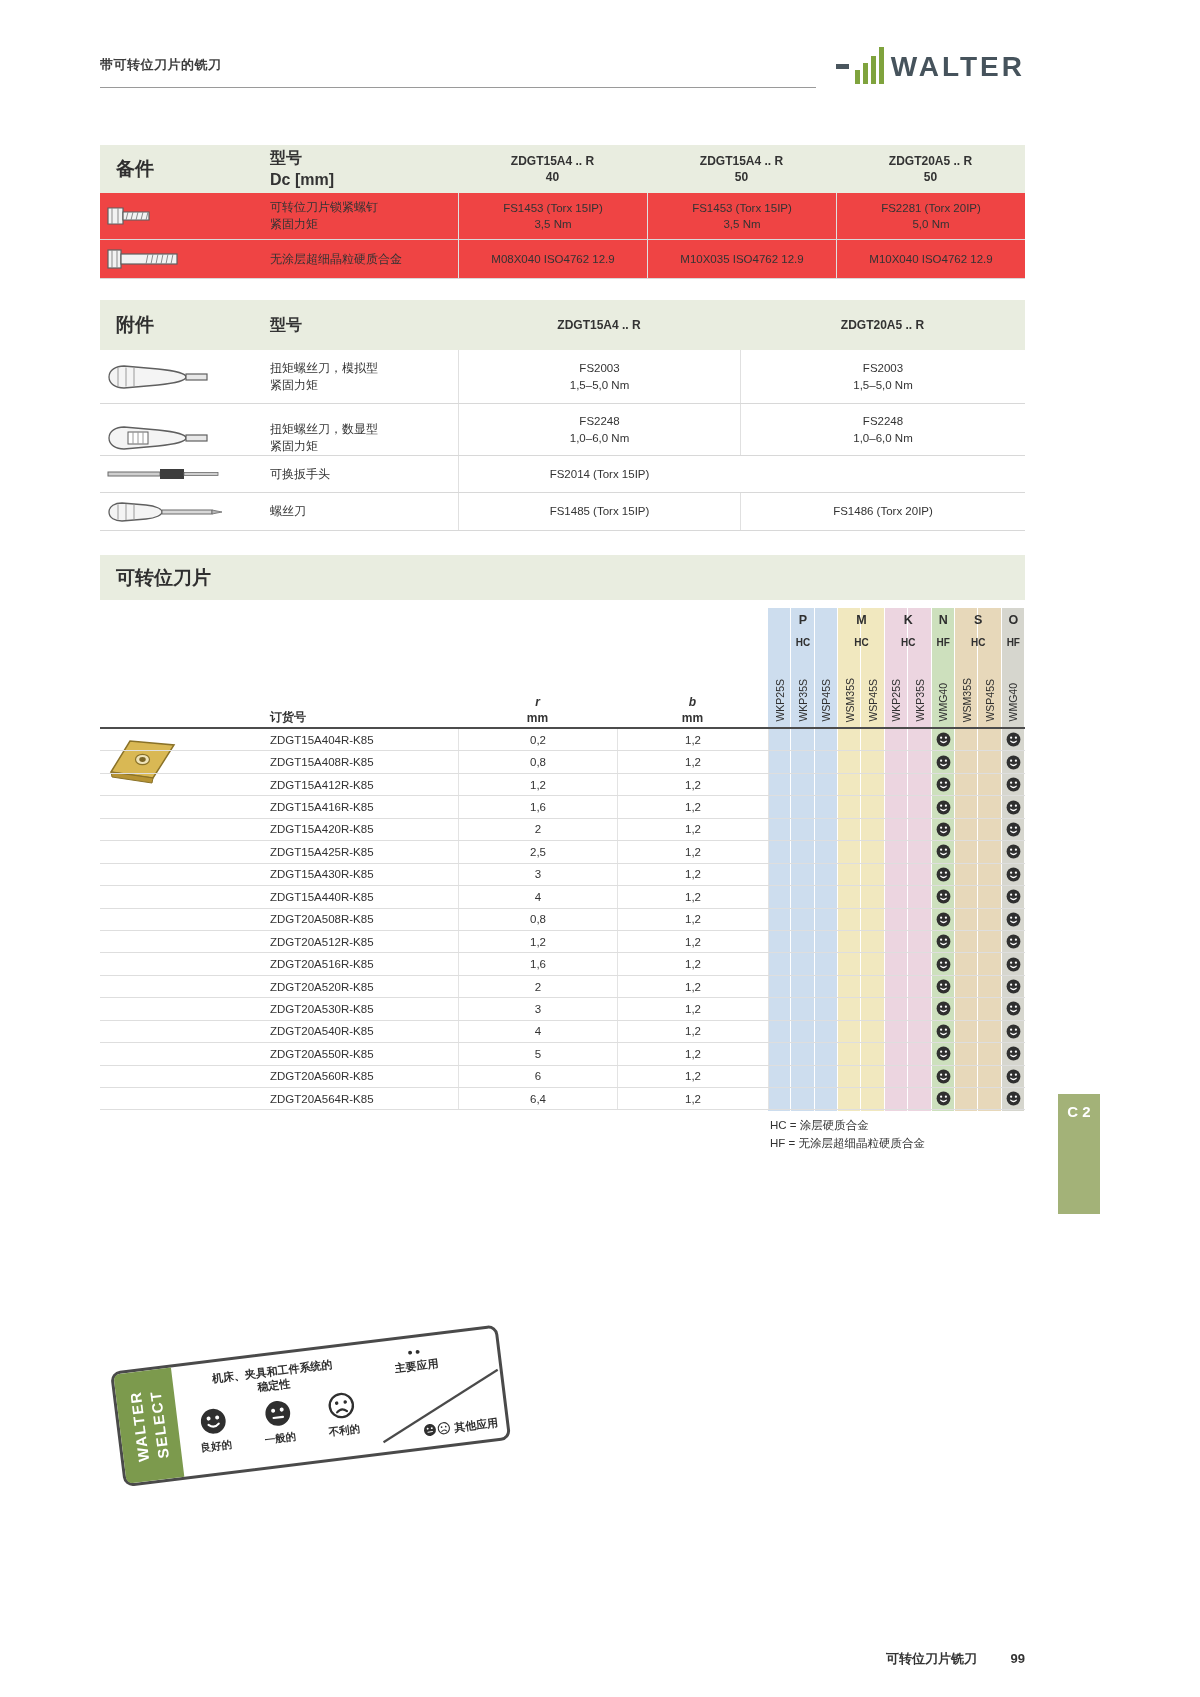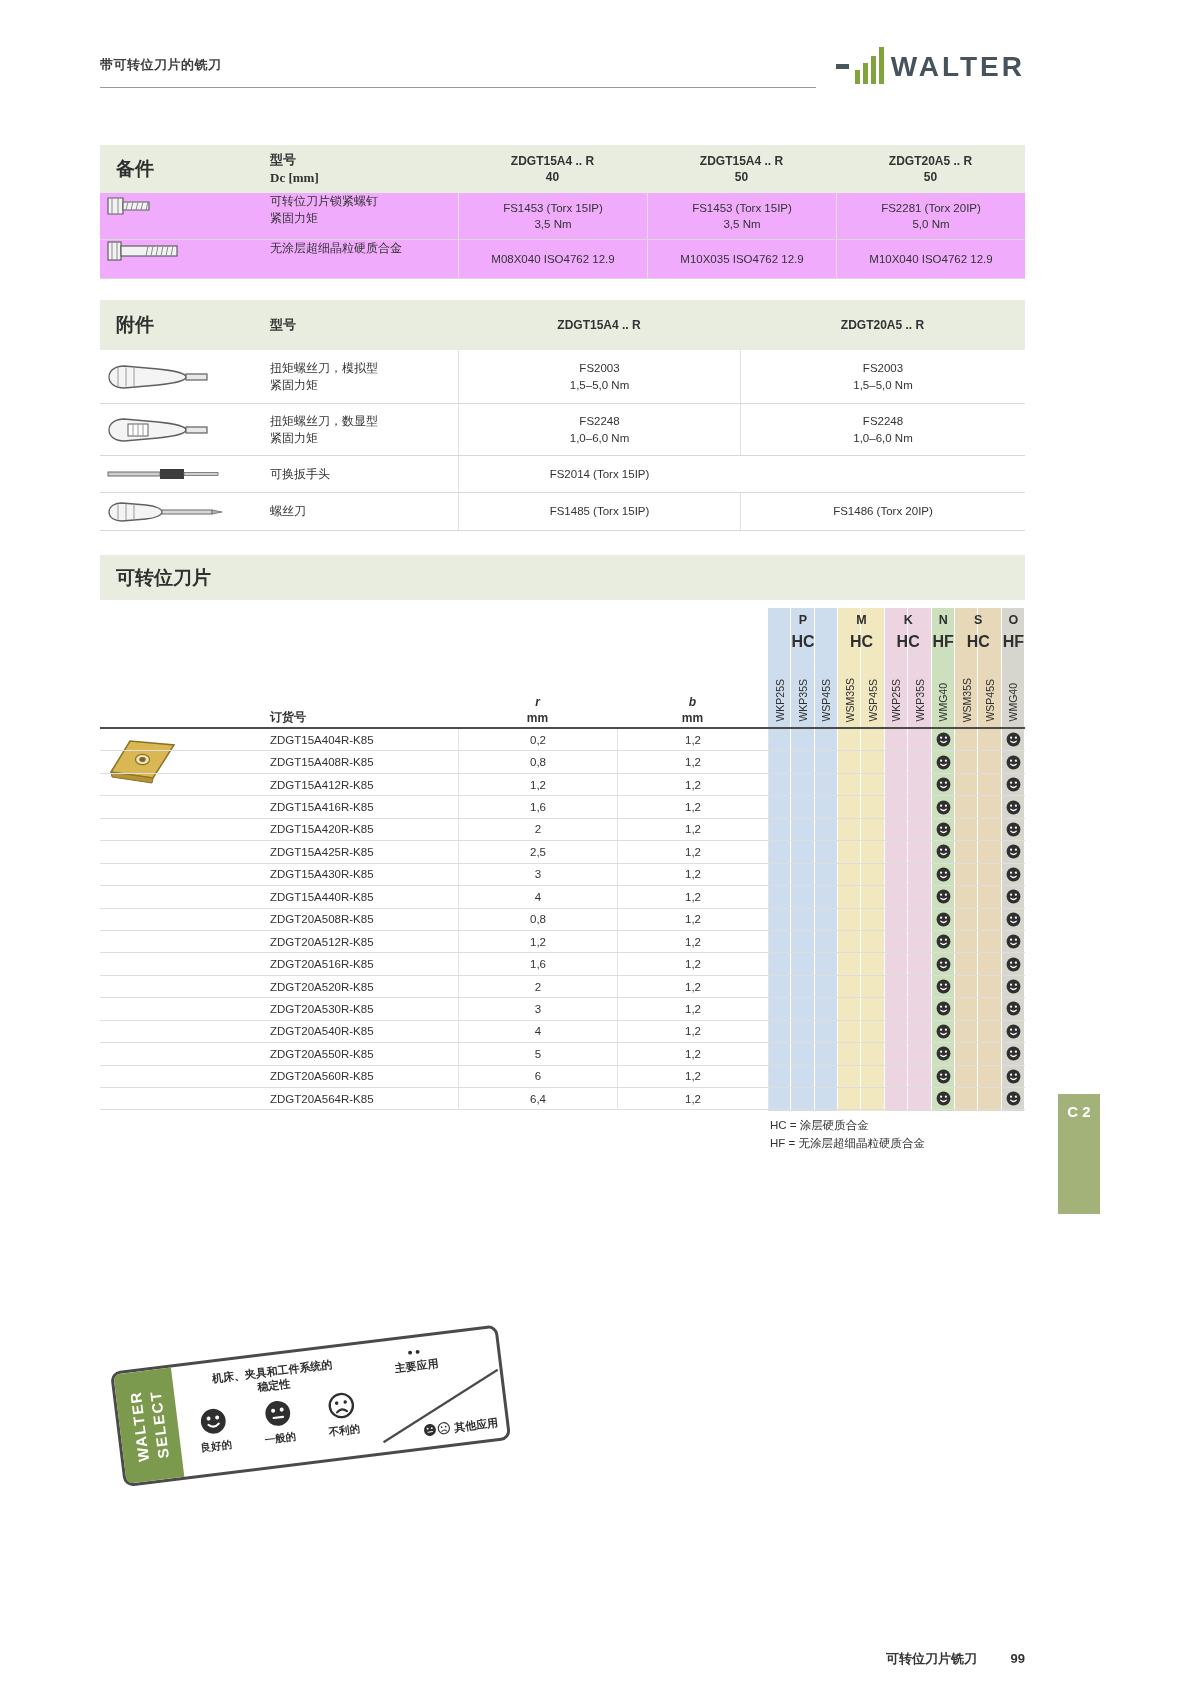--- a/index.html
+++ b/index.html
@@ -15,55 +15,55 @@
   .logo-bars { display:flex; align-items:flex-end; margin-left:3px; margin-right:7px; }
   .logo-bars i { display:block; width:5px; margin-left:3px; background:#7fa33d; }
   .logo-bars i:nth-child(1){height:14px;} .logo-bars i:nth-child(2){height:21px;}
   .logo-bars i:nth-child(3){height:28px;} .logo-bars i:nth-child(4){height:37px;}
   .logo-text { font-size:28px; font-weight:bold; color:#46535c; letter-spacing:3px; line-height:1; margin-bottom:3px; }
 
   
   .section { position:absolute; left:100px; width:925px; }
   .band { display:flex; align-items:center; background:#e9ede0; }
   .band-title { font-size:19px; font-weight:bold; color:#2f2f2f; padding-left:16px; }
-  .head-label { width:188px; font-size:13px; font-weight:bold; line-height:1.35;font-family:Liberation Serif, serif; }
+  .head-label { width:188px; font-size:16px; font-weight:bold; line-height:1.35; }
   .icon-cell { width:170px; display:flex; align-items:center; padding-left:6px; }
   .label-cell { width:188px; font-size:12px; line-height:1.4; }
   .val-cell { text-align:center; font-size:11.5px; line-height:1.4; border-left:1px solid #e0e0e0;
               align-self:stretch; display:flex; flex-direction:column; justify-content:center; }
 
   
   #spare-parts { top:145px; }
   .sp-head { height:48px; }
   .sp-head .band-title { width:170px; }
   .head-col { width:189px; text-align:center; font-size:12px; font-weight:bold; line-height:1.35; }
-  .sp-row { display:flex; align-items:flex-start; border-bottom:1px solid #d8d8d8; background:#f0abfc; }
+  .sp-row { display:flex; align-items:center; border-bottom:1px solid #d8d8d8; background:#ef4444; }
   .sp-row .val-cell { width:189px; }
   .sp-row.r1 { height:47px; } .sp-row.r2 { height:39px; }
 
   
   #accessories { top:300px; }
   .ac-head { height:50px; }
   .ac-head .band-title { width:170px; }
   .ac-col1 { width:282px; text-align:center; font-size:12px; font-weight:bold; }
   .ac-col2 { width:285px; text-align:center; font-size:12px; font-weight:bold; }
   .ac-row { display:flex; align-items:center; border-bottom:1px solid #d8d8d8; background:#fff; }
   .ac-v1 { width:282px; } .ac-v2 { width:285px; }
-  .ac-row.ar1 { height:54px; } .ac-row.ar2 { height:52px; }
+  .ac-row.ar1 { height:54px; } .ac-row.ar2 { height:52px;align-items:flex-end; }
   .ac-row.ar3 { height:37px; } .ac-row.ar4 { height:38px; }
 
   
   #inserts { top:555px; }
   .ins-title-band { height:45px; display:flex; align-items:center; background:#e9ede0; }
   .ins-table { position:relative; margin-top:8px; height:503px; width:925px; }
   .gband { position:absolute; top:0; bottom:0; border-right:1px solid #fff; z-index:0; }
   .ghead-letter { position:absolute; top:0; height:24px; z-index:1; display:flex; align-items:center; justify-content:center;
                   font-size:12.5px; font-weight:bold; color:#2f2f2f; }
   .ghead-type { position:absolute; top:24px; height:20px; z-index:1; display:flex; align-items:center; justify-content:center;
-                font-size:16px; font-weight:bold; color:#2f2f2f; }
+                font-size:10px; font-weight:bold; color:#2f2f2f; }
   .gv { position:absolute; top:46px; height:72px; z-index:1; display:flex; justify-content:center; align-items:flex-end; padding-bottom:4px; }
   .gv span { writing-mode:vertical-rl; transform:rotate(180deg); font-size:10.5px; color:#2f2f2f; }
   .hdr-order { position:absolute; left:170px; top:101px; font-size:12px; font-weight:bold; z-index:1; }
   .hdr-r { position:absolute; left:358px; width:159px; top:87px; text-align:center; font-size:12px; font-weight:bold; line-height:1.3; z-index:1; }
   .hdr-b { position:absolute; left:517px; width:151px; top:87px; text-align:center; font-size:12px; font-weight:bold; line-height:1.3; z-index:1; }
   .hdr-r .sym, .hdr-b .sym { font-style:italic; }
   .hdr-sep { position:absolute; left:0; right:0; top:119px; height:2px; background:#4c4c4c; z-index:2; }
   .ins-rows { position:absolute; left:0; right:0; top:121px; z-index:1; }
   .ins-row { display:flex; align-items:center; height:22.45px; border-bottom:1px solid #dedede; font-size:11.5px; color:#333; }
   .c-order { width:358px; padding-left:170px; }

